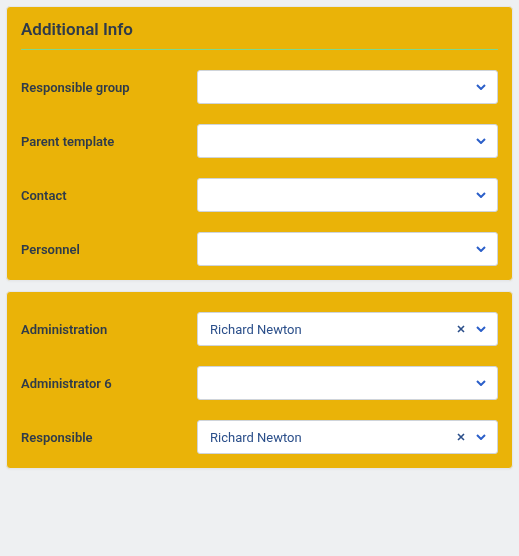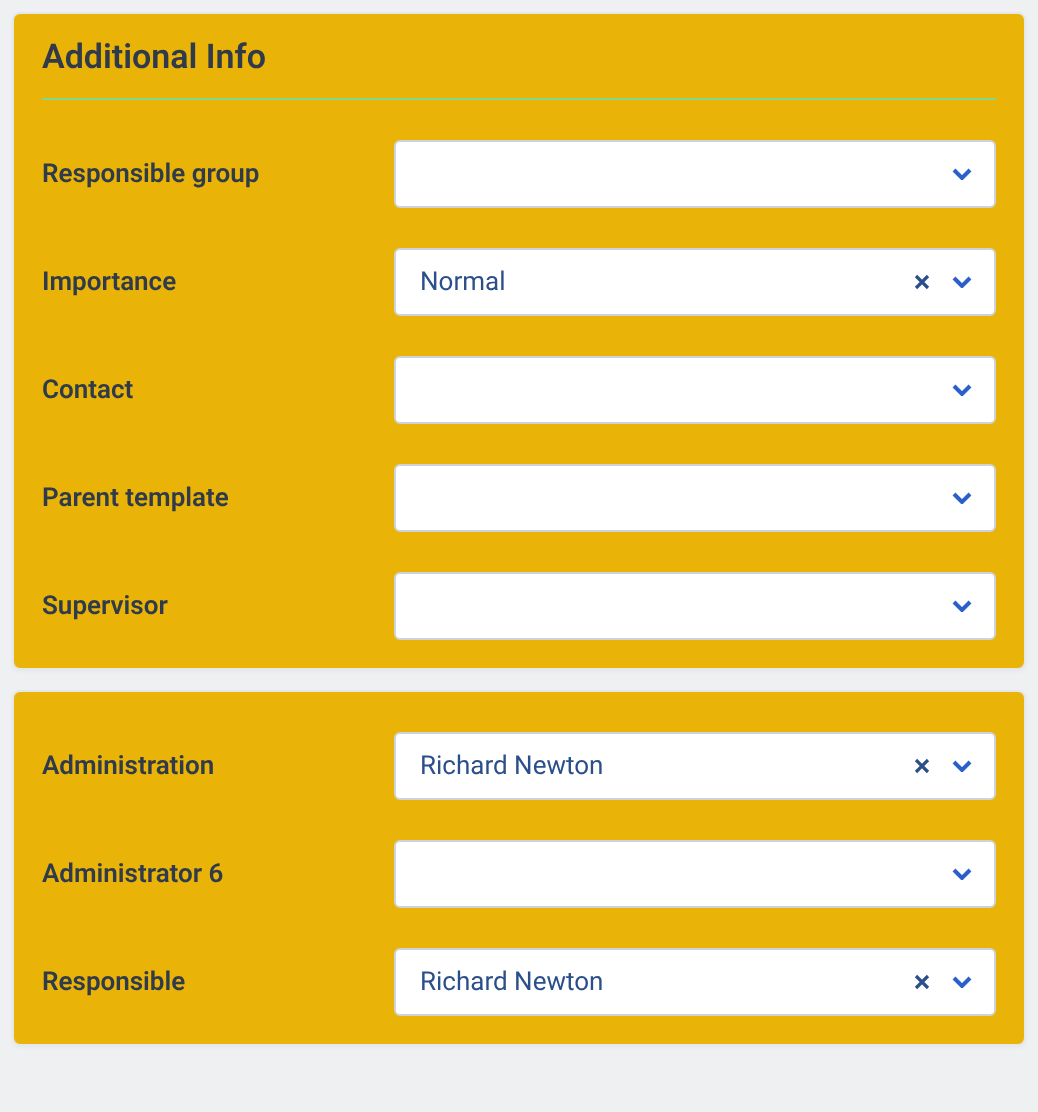--- a/index.html
+++ b/index.html
@@ -98,29 +98,25 @@
     <div class="select">
       <span class="select-value"></span>
       <span class="select-chevron">
         <svg width="10" height="6" viewBox="0 0 10 6">
             <path d="M1 1 L5 5 L9 1"></path>
           </svg>
       </span>
     </div>
   </div>
 
+
   <div class="field-row">
-    <div class="field-label">Importance</div>
+    <div class="field-label">Parent template</div>
     <div class="select">
-      <span class="select-value">Normal</span>
-      <span class="select-clear">
-        <svg width="8" height="8" viewBox="0 0 8 8">
-            <path d="M1 1 L7 7 M7 1 L1 7"></path>
-          </svg>
-      </span>
+      <span class="select-value"></span>
       <span class="select-chevron">
         <svg width="10" height="6" viewBox="0 0 10 6">
             <path d="M1 1 L5 5 L9 1"></path>
           </svg>
       </span>
     </div>
   </div>
 
   <div class="field-row">
     <div class="field-label">Contact</div>
@@ -128,33 +124,21 @@
       <span class="select-value"></span>
       <span class="select-chevron">
         <svg width="10" height="6" viewBox="0 0 10 6">
             <path d="M1 1 L5 5 L9 1"></path>
           </svg>
       </span>
     </div>
   </div>
 
   <div class="field-row">
-    <div class="field-label">Parent template</div>
-    <div class="select">
-      <span class="select-value"></span>
-      <span class="select-chevron">
-        <svg width="10" height="6" viewBox="0 0 10 6">
-            <path d="M1 1 L5 5 L9 1"></path>
-          </svg>
-      </span>
-    </div>
-  </div>
-
-  <div class="field-row">
-    <div class="field-label">Supervisor</div>
+    <div class="field-label">Personnel</div>
     <div class="select">
       <span class="select-value"></span>
       <span class="select-chevron">
         <svg width="10" height="6" viewBox="0 0 10 6">
             <path d="M1 1 L5 5 L9 1"></path>
           </svg>
       </span>
     </div>
   </div>
 </div>

